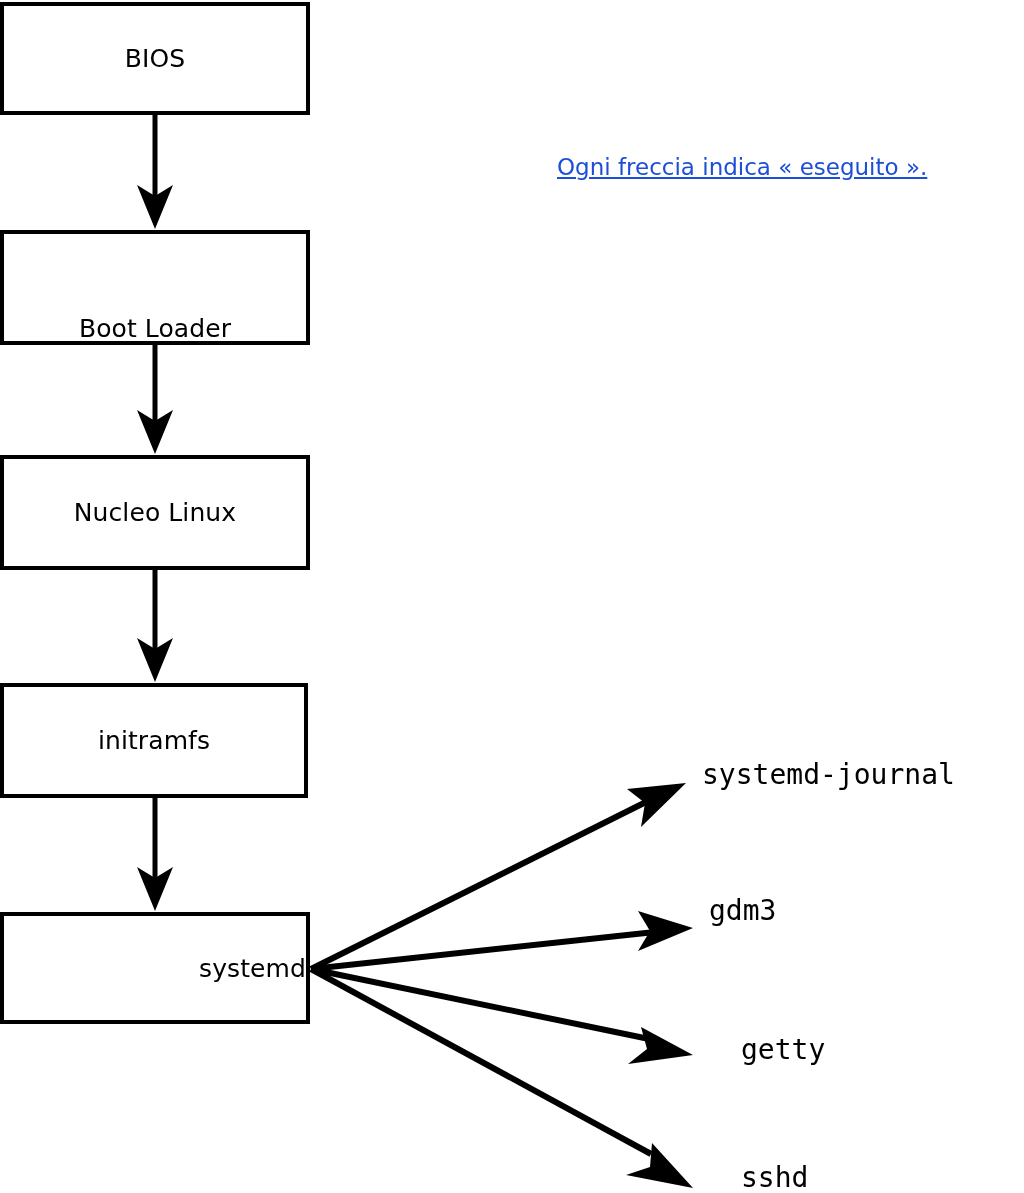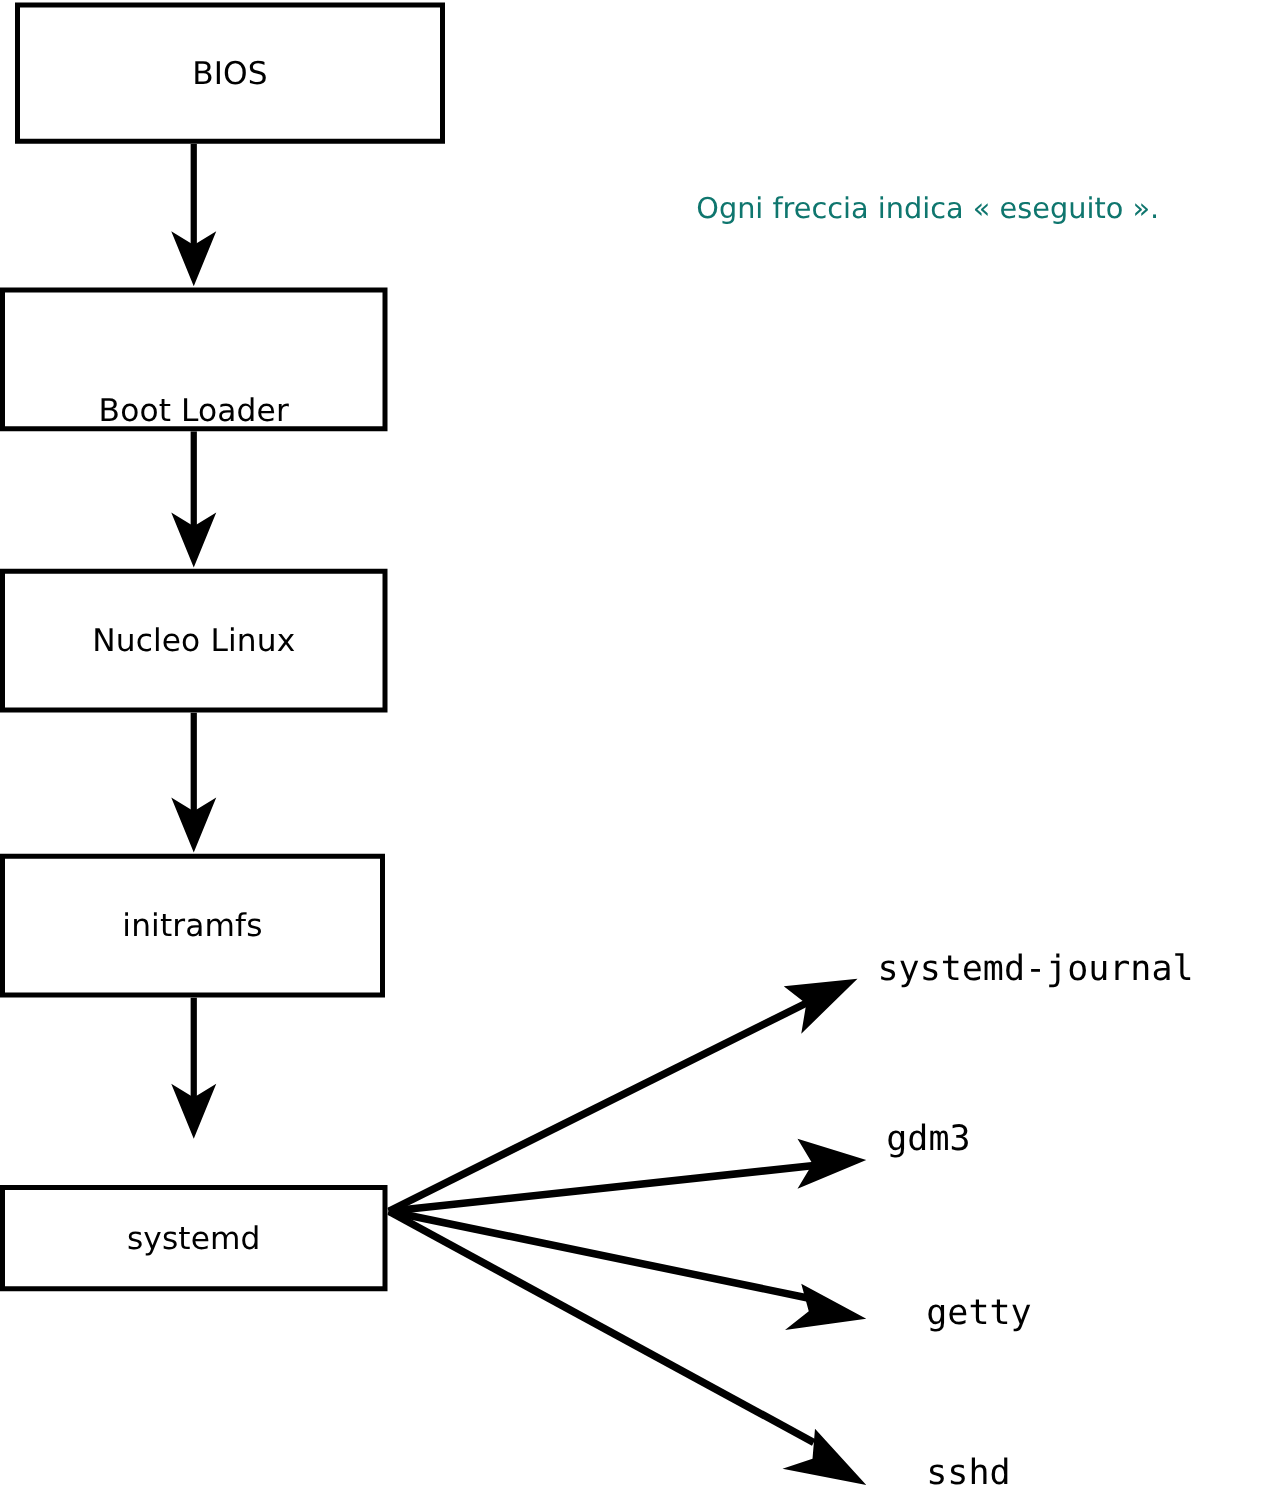--- a/index.html
+++ b/index.html
@@ -44,21 +44,22 @@
   }
   
   #caption {
     position: absolute;
     left: 557px;
     top: 154px;
     font-family: "DejaVu Sans", sans-serif;
     font-size: 23px;
     line-height: 1.2;
     white-space: nowrap;
-    color: #0f766e;
+    color: #1d4ed8;
+    text-decoration: underline;
   }
   
   .svc-label {
     position: absolute;
     font-family: "DejaVu Sans Mono", monospace;
     font-size: 28px;
     line-height: 1;
     white-space: nowrap;
     color: #000000;
   }
@@ -112,37 +113,37 @@
       <path d="M 693 1055 L 641 1027 L 647 1049 L 628 1064 Z" fill="#000"></path>
     </g>
 
     <g>
       <line x1="311" y1="969" x2="651" y2="1154" stroke="#000" stroke-width="6"></line>
       <path d="M 693 1188 L 652 1143 L 650 1167 L 626 1175 Z" fill="#000"></path>
     </g>
   </g>
 </svg>
 
-<div class="proc-box" id="box-0" style="left:12px; top:2px; width:344px; height:113px;">
+<div class="proc-box" id="box-0" style="left:0px; top:2px; width:310px; height:113px;">
   <span class="box-label">BIOS</span>
 </div>
 
 <div class="proc-box" id="box-1" style="left:0px; top:230px; width:310px; height:115px;align-items:flex-end;">
   <span class="box-label">Boot Loader</span>
 </div>
 
 <div class="proc-box" id="box-2" style="left:0px; top:455px; width:310px; height:115px;">
   <span class="box-label">Nucleo Linux</span>
 </div>
 
 <div class="proc-box" id="box-3" style="left:0px; top:683px; width:308px; height:115px;">
   <span class="box-label">initramfs</span>
 </div>
 
-<div class="proc-box" id="box-4" style="left:0px; top:948px; width:310px; height:85px;">
+<div class="proc-box" id="box-4" style="left:0px; top:912px; width:310px; height:112px;justify-content:flex-end;">
   <span class="box-label">systemd</span>
 </div>
 
 <div id="caption">Ogni freccia indica « eseguito ».</div>
 
 <div class="svc-label" id="svc-0">systemd-journal</div>
 <div class="svc-label" id="svc-1">gdm3</div>
 <div class="svc-label" id="svc-2">getty</div>
 <div class="svc-label" id="svc-3">sshd</div>
 

